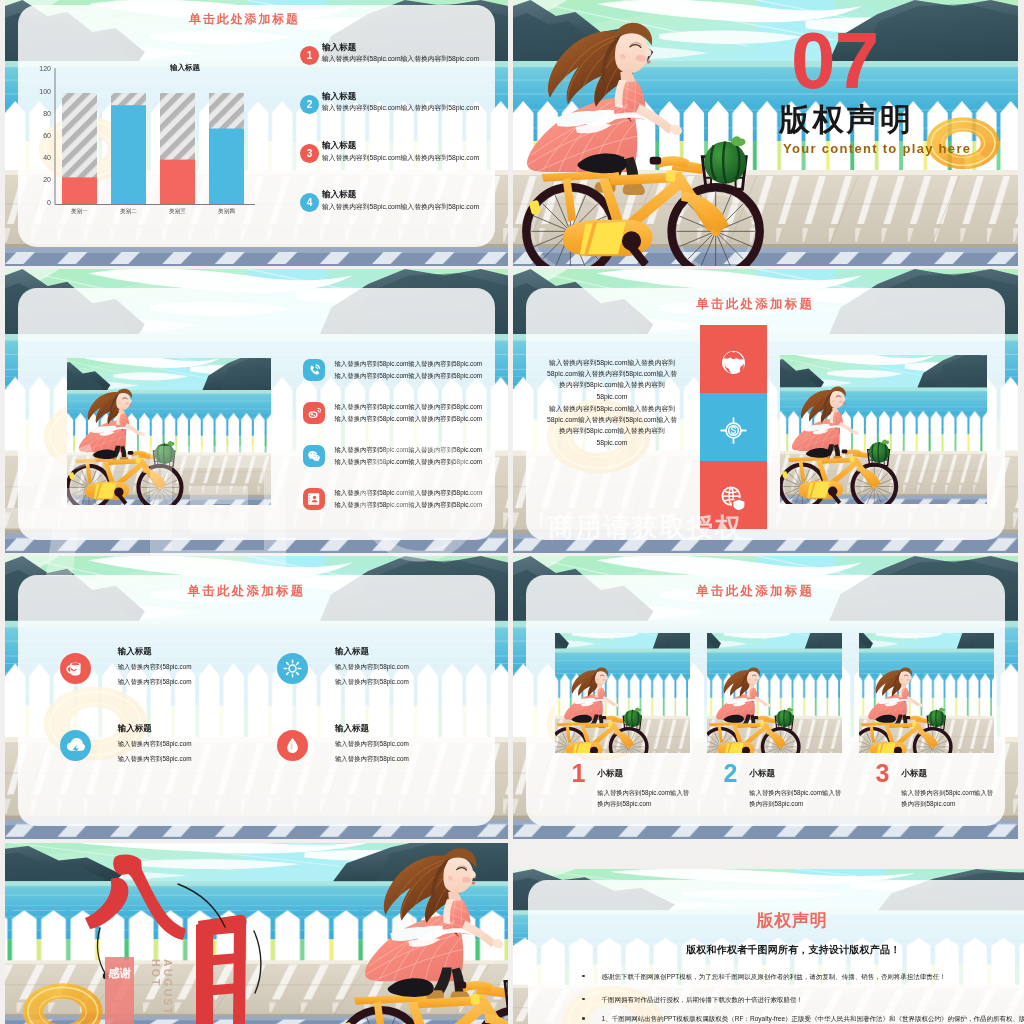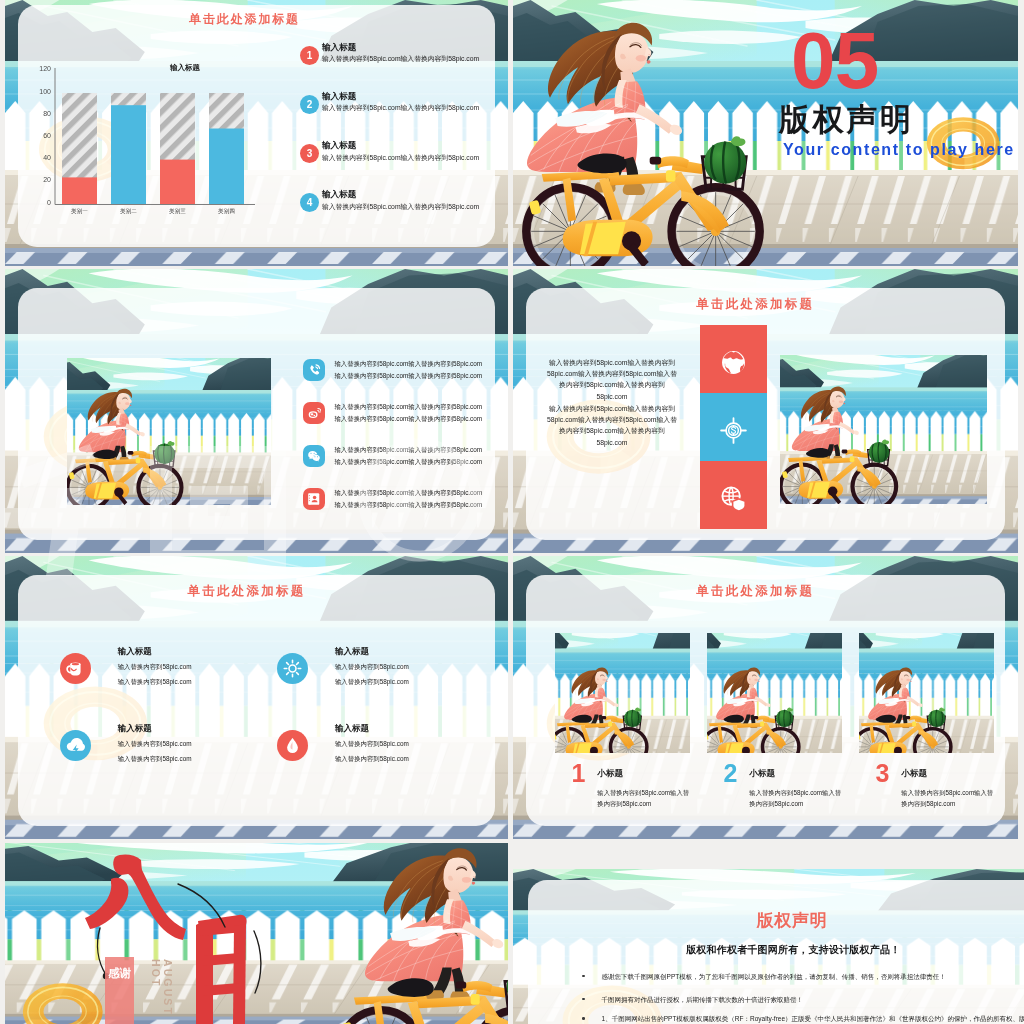--- a/index.html
+++ b/index.html
@@ -539,23 +539,23 @@
               <path d="M210,10 C206,20 206,36 212,46"></path>
               <path d="M222,6 C219,18 219,38 223,50"></path>
               <path d="M234,9 C238,20 238,36 233,46"></path>
             </g>
 <path d="M228,6 C230,0 236,-1 238,3 C242,2 245,6 242,9 C239,12 230,12 228,6 Z" fill="#5fb04a"></path>
 <rect x="18" y="68" width="10" height="14" rx="3" fill="#ffe24a" transform="rotate(-14 23 75)"></rect>
 <rect x="160" y="36" width="10" height="12" rx="3" fill="#ffe24a"></rect>
 </svg>
         </div>
       </div>
-      <div class="txt" style="left:278px;top:21px;font-size:80px;font-weight:bold;color:#e8454a;letter-spacing:-.01em;line-height:1;">05</div>
+      <div class="txt" style="left:278px;top:21px;font-size:80px;font-weight:bold;color:#e8454a;letter-spacing:-.01em;line-height:1;">07</div>
       <div class="txt" style="left:266px;top:104px;font-size:31px;font-weight:bold;color:#17181a;letter-spacing:.085em;line-height:1;">版权声明</div>
-      <div class="txt" style="left:270px;top:141px;font-size:16px;font-weight:bold;color:#1d4ed8;letter-spacing:.10em;">Your content to play here</div>
+      <div class="txt" style="left:270px;top:141px;font-size:13px;font-weight:bold;color:#a16207;letter-spacing:.10em;">Your content to play here</div>
     </div>
     <div class="slide" id="s2" style="left:5px;top:269px;width:503px;height:284px;">
       <div class="scwrap" style="">
         <svg class="sc" viewBox="0 0 518 266" preserveAspectRatio="none">
 <defs>
 <linearGradient id="gsky" x1="0" y1="0" x2="0" y2="1">
               <stop offset="0" stop-color="#a9eff6"></stop>
               <stop offset=".5" stop-color="#bbf2f6"></stop>
               <stop offset="1" stop-color="#e8f9f4"></stop>
             </linearGradient>
@@ -3252,15 +3252,16 @@
           <path d="M190,516 L248,516 L248,534 L190,534 Z"></path>
           <path d="M230,486 L248,486 L248,534 L230,534 Z"></path>
         </g>
         <g fill="none" stroke="#ffffff" stroke-width="11">
           <circle cx="420" cy="500" r="56"></circle>
         </g>
         <g fill="#ffffff" opacity=".85">
           <path d="M404,468 l24,0 l-26,64 l-24,0 Z"></path>
         </g>
       </svg>
+      <div style="position:absolute;left:548px;top:514px;font-size:26px;color:rgba(255,255,255,.70);font-weight:bold;letter-spacing:.07em;line-height:1;">商用请获取授权</div>
       <div style="position:absolute;left:47%;top:46.5%;font-size:0px;">千图网</div>
     </div>
 
 </div>
 </body></html>

